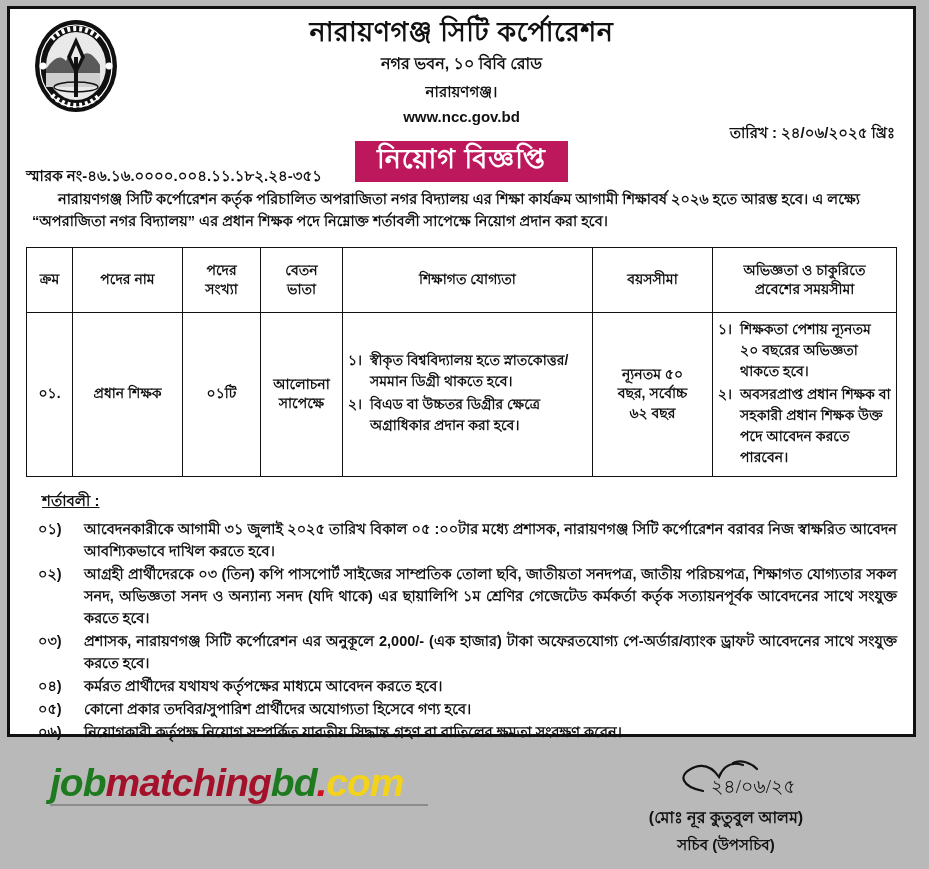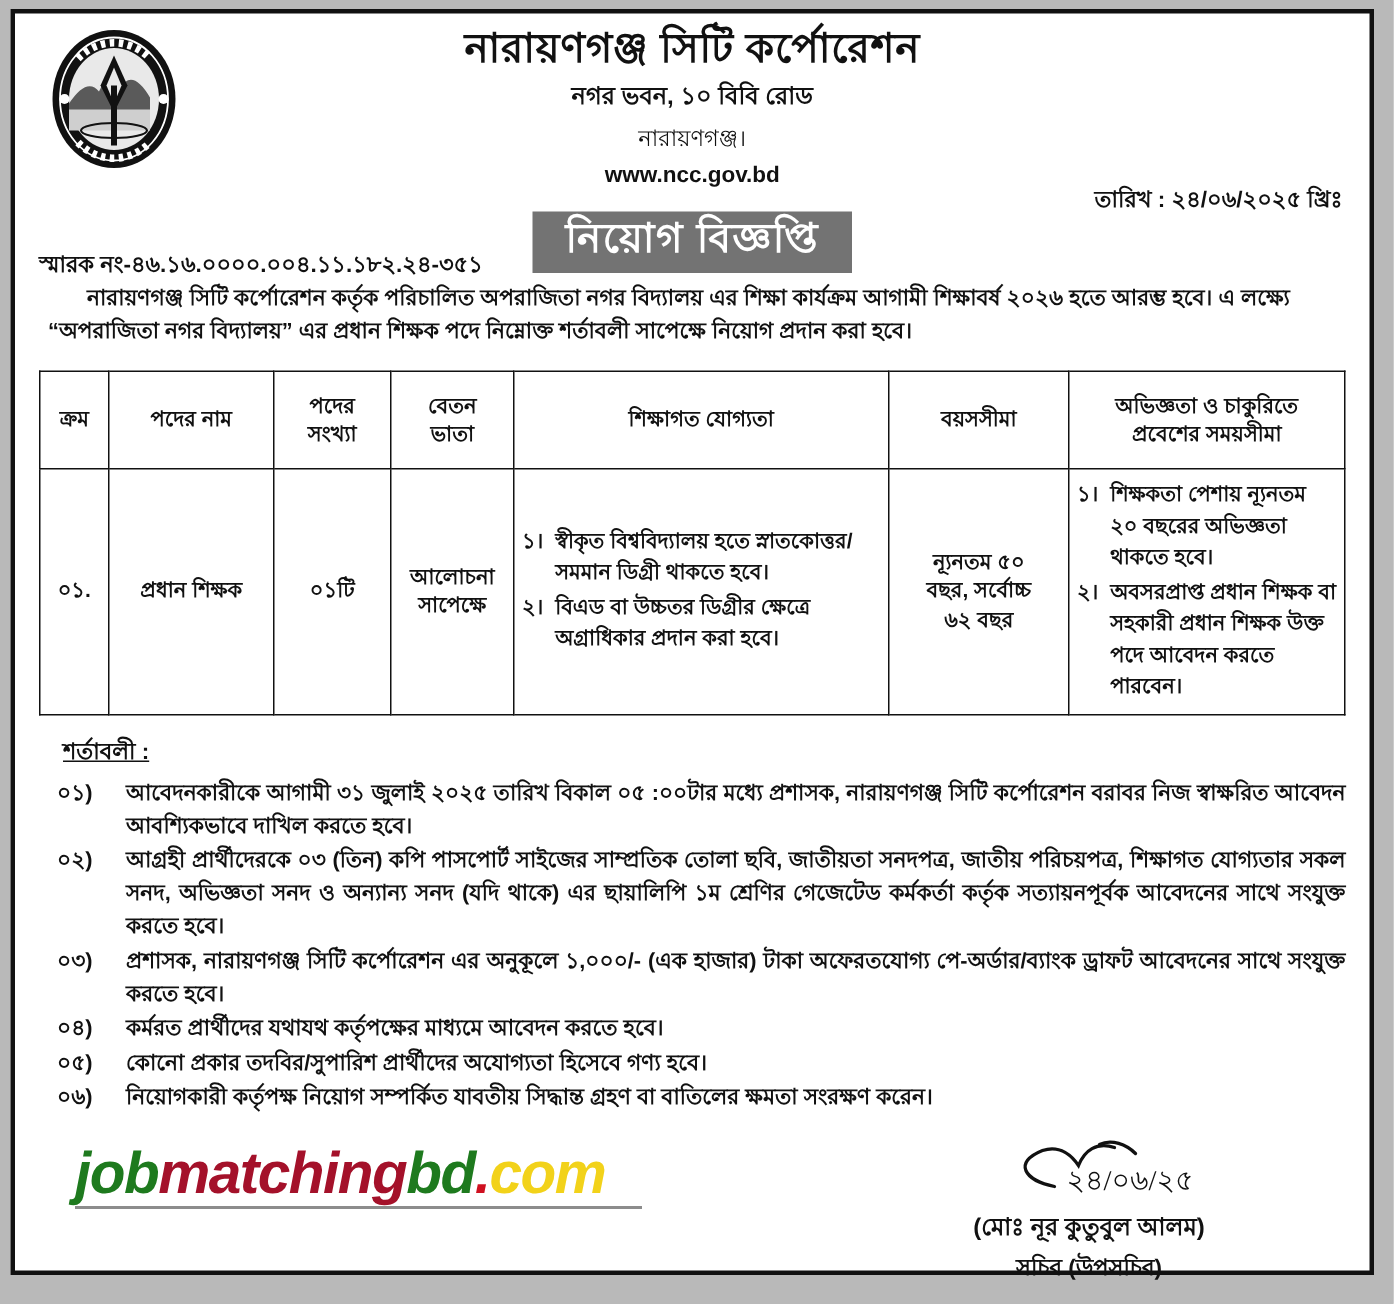--- a/index.html
+++ b/index.html
@@ -13,21 +13,21 @@
     overflow: hidden;
     font-family: "Liberation Sans", "DejaVu Sans", sans-serif;
     color: #111;
   }
 
   #page {
     position: absolute;
     left: 7px;
     top: 6px;
     width: 909px;
-    height: 844px;
+    height: 731px;
     background: #ffffff;
     border: 3px solid #111111;
     box-sizing: border-box;
     padding: 6px 16px 0 16px;
   }
 
   
   .header {
     position: relative;
     height: 104px;
@@ -51,21 +51,21 @@
     letter-spacing: .5px;
     line-height: 1.15;
   }
   .org-addr1 {
     font-size: 16px;
     font-weight: bold;
     margin-top: 3px;
   }
   .org-addr2 {
     font-size: 15px;
-    font-weight: normal;
+    font-weight: bold;
     margin-top: 2px;
   }
   .org-web {
     font-size: 15px;
     font-weight: bold;
     margin-top: 3px;
   }
 
   
   .memo-row {
@@ -90,21 +90,21 @@
   }
 
   
   .banner-wrap {
     text-align: center;
     margin-top: -4px;
     margin-bottom: 6px;
   }
   .banner {
     display: inline-block;
-    background: #737373;
+    background: #be185d;
     color: #ffffff;
     font-size: 27px;
     font-weight: bold;
     padding: 4px 22px 7px 22px;
     letter-spacing: 1px;
     line-height: 1.1;
   }
 
   
   .intro {
@@ -381,21 +381,21 @@
     <li>
       <span class="cnum">০১)</span>
       <span class="ctxt">আবেদনকারীকে আগামী ৩১ জুলাই ২০২৫ তারিখ বিকাল ০৫ :০০টার মধ্যে প্রশাসক, নারায়ণগঞ্জ সিটি কর্পোরেশন বরাবর নিজ স্বাক্ষরিত আবেদন আবশ্যিকভাবে দাখিল করতে হবে।</span>
     </li>
     <li>
       <span class="cnum">০২)</span>
       <span class="ctxt">আগ্রহী প্রার্থীদেরকে ০৩ (তিন) কপি পাসপোর্ট সাইজের সাম্প্রতিক তোলা ছবি, জাতীয়তা সনদপত্র, জাতীয় পরিচয়পত্র, শিক্ষাগত যোগ্যতার সকল সনদ, অভিজ্ঞতা সনদ ও অন্যান্য সনদ (যদি থাকে) এর ছায়ালিপি ১ম শ্রেণির গেজেটেড কর্মকর্তা কর্তৃক সত্যায়নপূর্বক আবেদনের সাথে সংযুক্ত করতে হবে।</span>
     </li>
     <li>
       <span class="cnum">০৩)</span>
-      <span class="ctxt">প্রশাসক, নারায়ণগঞ্জ সিটি কর্পোরেশন এর অনুকূলে ১,০০০/- (এক হাজার) টাকা অফেরতযোগ্য পে-অর্ডার/ব্যাংক ড্রাফট আবেদনের সাথে সংযুক্ত করতে হবে।</span>
+      <span class="ctxt">প্রশাসক, নারায়ণগঞ্জ সিটি কর্পোরেশন এর অনুকূলে 2,000/- (এক হাজার) টাকা অফেরতযোগ্য পে-অর্ডার/ব্যাংক ড্রাফট আবেদনের সাথে সংযুক্ত করতে হবে।</span>
     </li>
     <li>
       <span class="cnum">০৪)</span>
       <span class="ctxt">কর্মরত প্রার্থীদের যথাযথ কর্তৃপক্ষের মাধ্যমে আবেদন করতে হবে।</span>
     </li>
     <li>
       <span class="cnum">০৫)</span>
       <span class="ctxt">কোনো প্রকার তদবির/সুপারিশ প্রার্থীদের অযোগ্যতা হিসেবে গণ্য হবে।</span>
     </li>
     <li>

